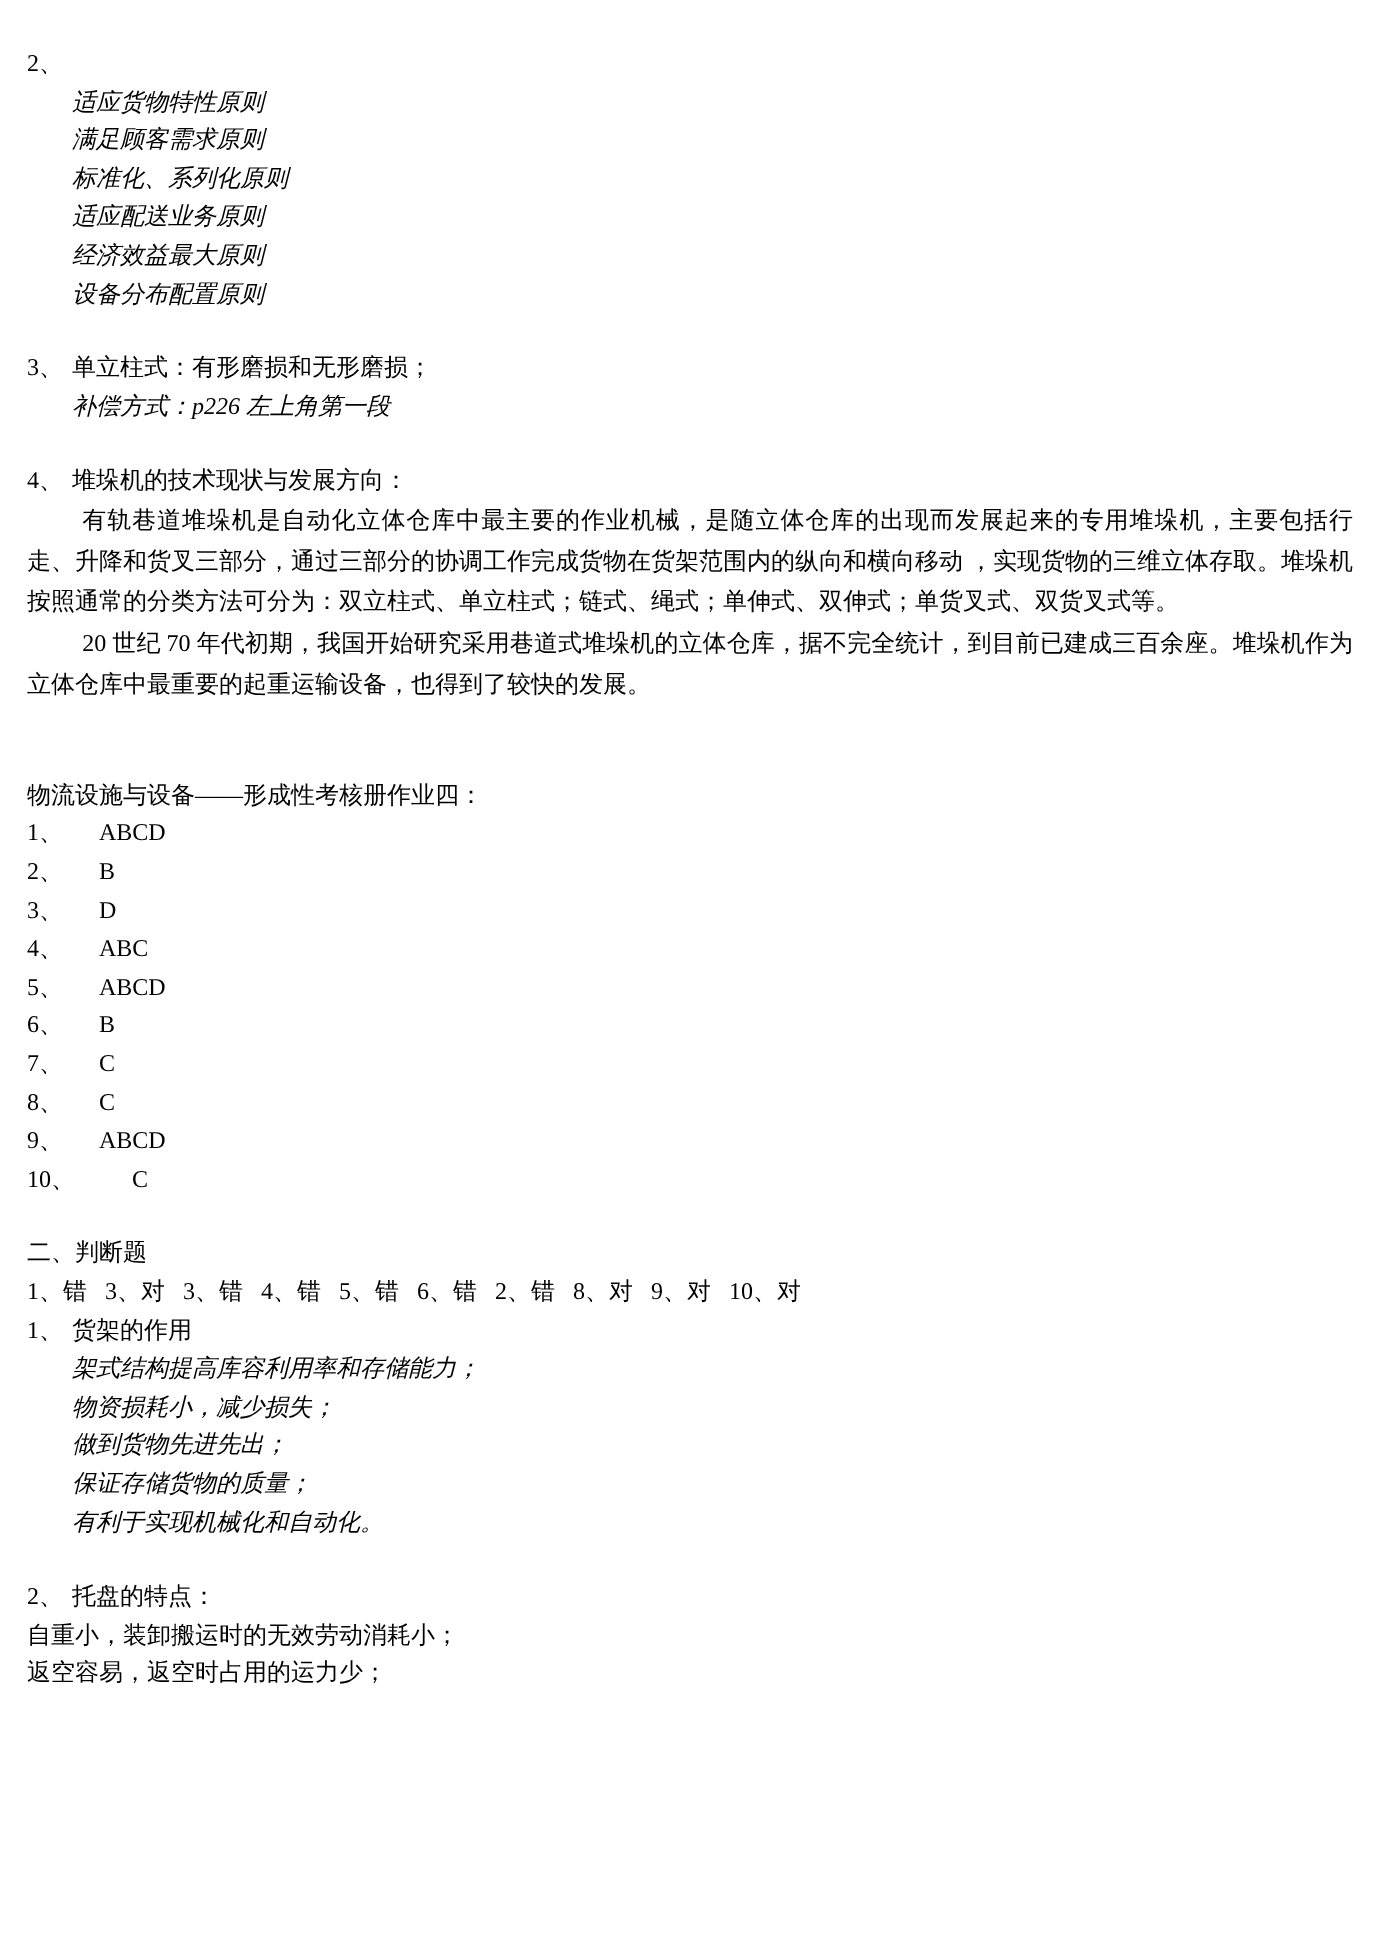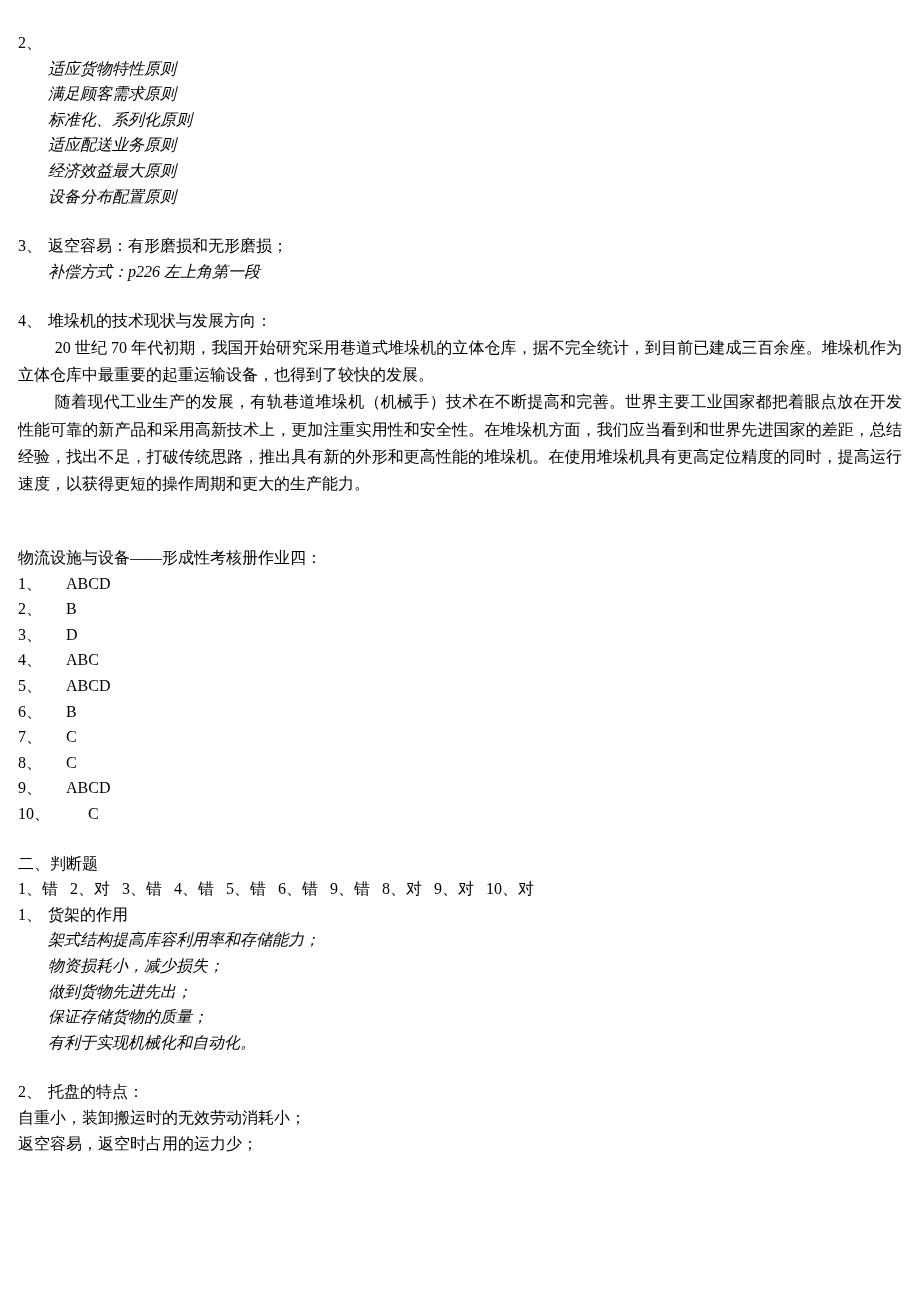--- a/index.html
+++ b/index.html
@@ -68,32 +68,32 @@
   <div class="indent">满足顾客需求原则</div>
   <div class="indent">标准化、系列化原则</div>
   <div class="indent">适应配送业务原则</div>
   <div class="indent">经济效益最大原则</div>
   <div class="indent">设备分布配置原则</div>
 </div>
 
 <div class="section-gap">
   <div class="item">
     <span class="num">3、</span>
-    <span>返空容易：有形磨损和无形磨损；</span>
+    <span>单立柱式：有形磨损和无形磨损；</span>
   </div>
   <div class="indent">补偿方式：p226 左上角第一段</div>
 </div>
 
 <div class="section-gap">
   <div class="item">
     <span class="num">4、</span>
     <span>堆垛机的技术现状与发展方向：</span>
   </div>
+  <div class="para">有轨巷道堆垛机是自动化立体仓库中最主要的作业机械，是随立体仓库的出现而发展起来的专用堆垛机，主要包括行走、升降和货叉三部分，通过三部分的协调工作完成货物在货架范围内的纵向和横向移动 ，实现货物的三维立体存取。堆垛机按照通常的分类方法可分为：双立柱式、单立柱式；链式、绳式；单伸式、双伸式；单货叉式、双货叉式等。</div>
   <div class="para">20 世纪 70 年代初期，我国开始研究采用巷道式堆垛机的立体仓库，据不完全统计，到目前已建成三百余座。堆垛机作为立体仓库中最重要的起重运输设备，也得到了较快的发展。</div>
-  <div class="para">随着现代工业生产的发展，有轨巷道堆垛机（机械手）技术在不断提高和完善。世界主要工业国家都把着眼点放在开发性能可靠的新产品和采用高新技术上，更加注重实用性和安全性。在堆垛机方面，我们应当看到和世界先进国家的差距，总结经验，找出不足，打破传统思路，推出具有新的外形和更高性能的堆垛机。在使用堆垛机具有更高定位精度的同时，提高运行速度，以获得更短的操作周期和更大的生产能力。</div>
 </div>
 
 <div style="margin-top:48px;">
   <div class="title-bold">物流设施与设备——形成性考核册作业四：</div>
 
   <div>
     <div class="answer-row">
         <span class="answer-num">1、</span>
         <span>ABCD</span>
       </div>
@@ -131,26 +131,26 @@
       </div>
     <div class="answer-row">
         <span class="answer-num-wide">10、</span>
         <span>C</span>
       </div>
   </div>
 
   <div class="section-gap">二、判断题</div>
   <div class="inline-answers">
     <span>1、错</span>
-    <span>2、对</span>
+    <span>3、对</span>
     <span>3、错</span>
     <span>4、错</span>
     <span>5、错</span>
     <span>6、错</span>
-    <span>9、错</span>
+    <span>2、错</span>
     <span>8、对</span>
     <span>9、对</span>
     <span>10、对</span>
   </div>
 
 
   <div>
     <div class="item">
       <span class="num">1、</span>
       <span>货架的作用</span>

